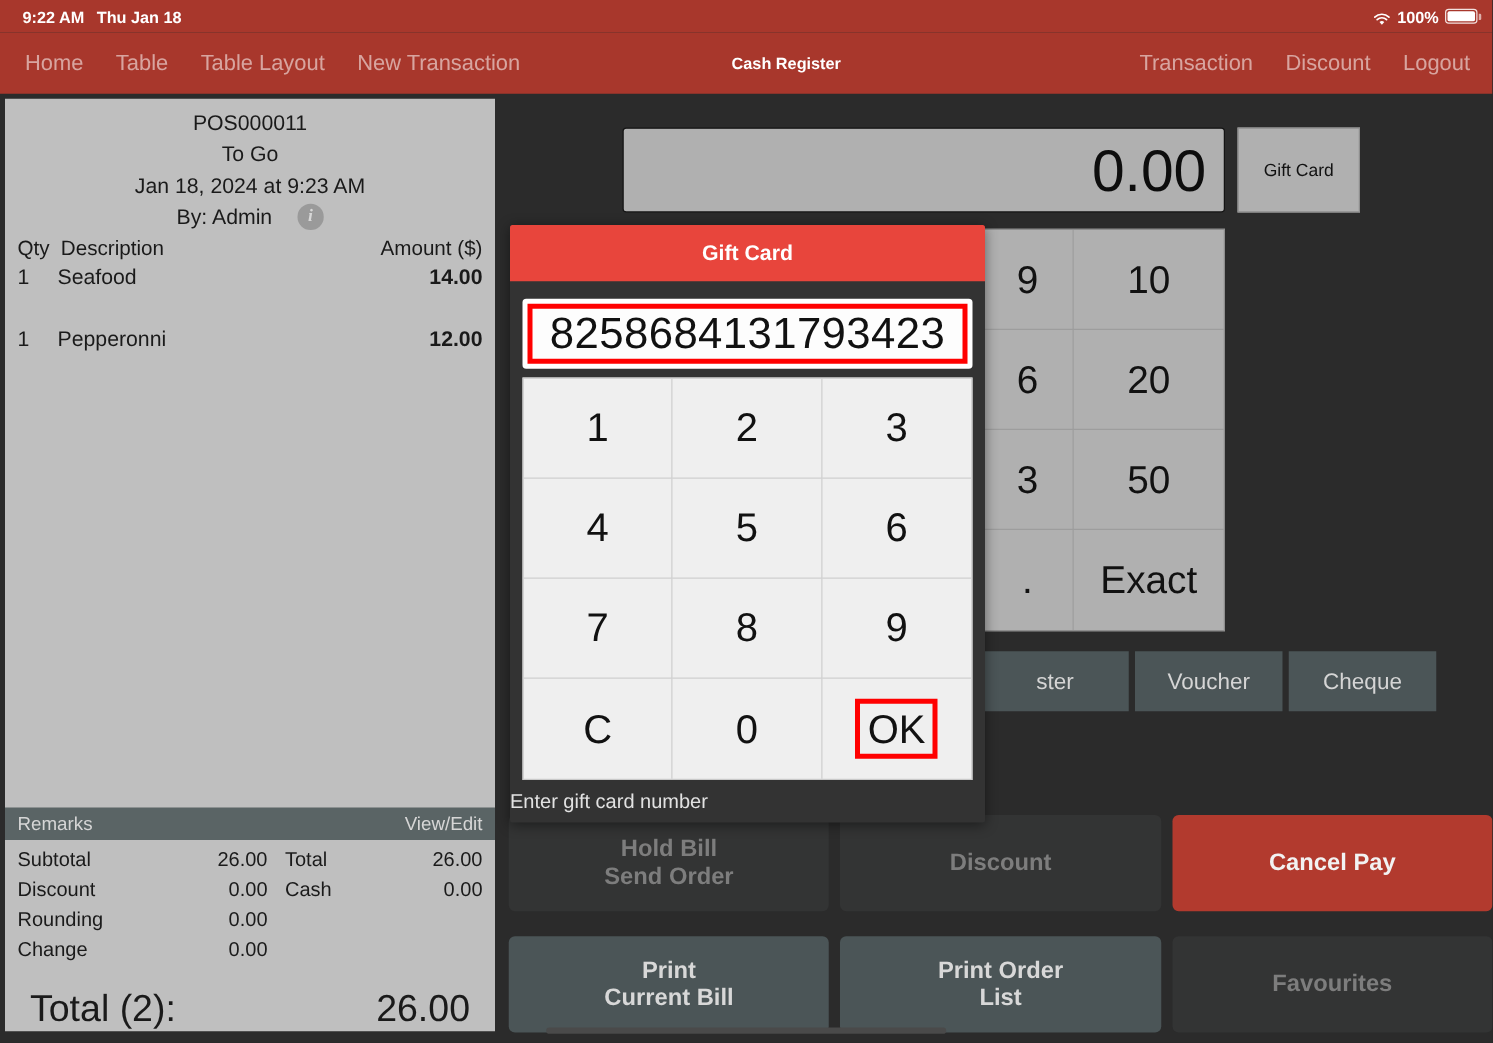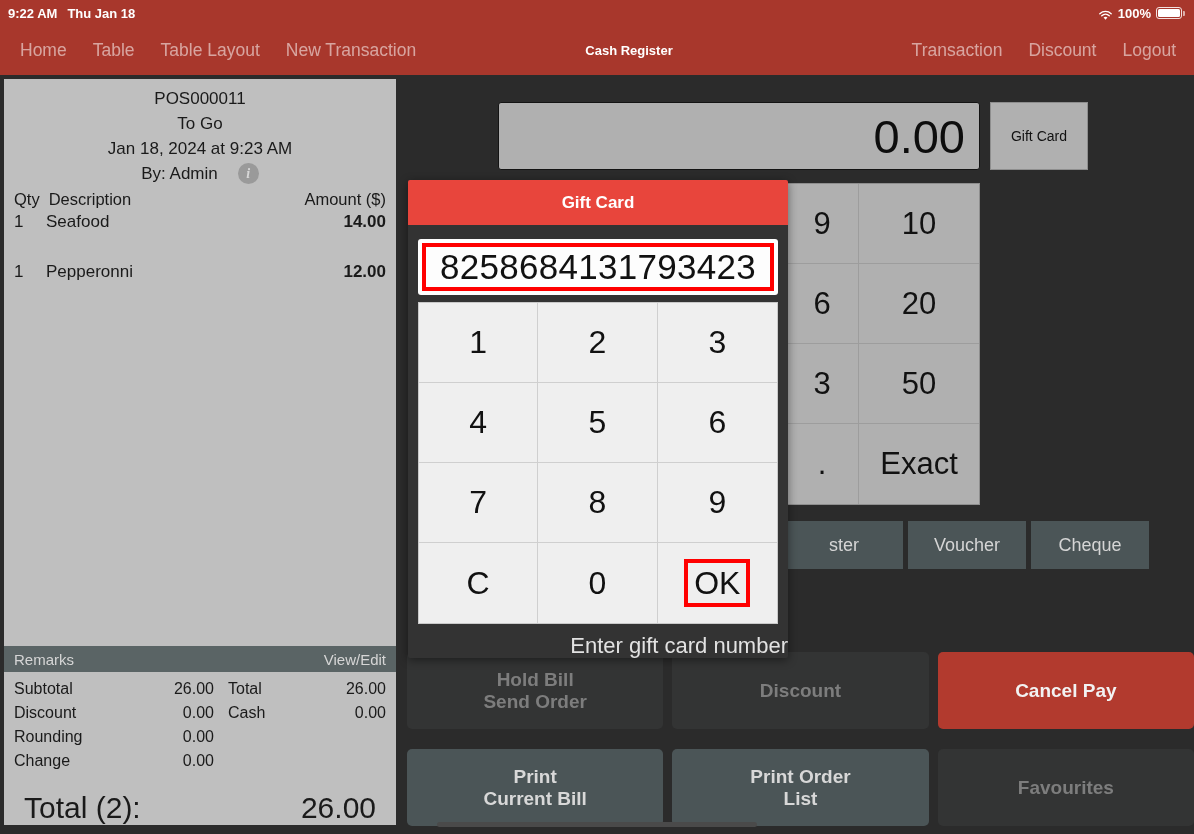--- a/index.html
+++ b/index.html
@@ -10,21 +10,21 @@
     overflow: hidden;
   }
   #app { position: relative; width: 1194px; height: 834px; background: #2b2b2b; }
 
   
   .statusbar {
     position: absolute; left: 0; top: 0; width: 1194px; height: 26px;
     background: #a8372c; color: #fff; font-size: 13px; font-weight: bold;
     display: flex; align-items: center;
   }
-  .sb-left { position: absolute; left: 8px; display: flex; align-items: center; gap: 10px; }
+  .sb-left { position: absolute; left: 18px; display: flex; align-items: center; gap: 10px; }
   .sb-right { position: absolute; right: 12px; display: flex; align-items: center; gap: 5px; }
   .wifi-icon { display: inline-block; width: 15px; height: 11px; position: relative; top: 1px; }
   .batt-shell {
     width: 26px; height: 12px; border: 1.5px solid rgba(255,255,255,.85);
     border-radius: 3px; position: relative; display:inline-block;
   }
   .batt-shell::after {
     content:""; position:absolute; right:-4px; top:3px; width:2px; height:5px;
     background: rgba(255,255,255,.6); border-radius:0 1px 1px 0;
   }
@@ -169,21 +169,21 @@
     font-size: 32px; color: #111;
     border-right: 1px solid #cfcfcf; border-bottom: 1px solid #cfcfcf;
     position: relative;
   }
   .kp-key:nth-child(3n) { border-right: none; }
   .kp-key:nth-child(n+10) { border-bottom: none; }
   .kp-key.highlight span {
     border: 4px solid #ff0000; padding: 0 6px; line-height: 40px; display: inline-block;
   }
   .modal-hint {
-    text-align: right; color: #e2e2e2; font-size: 22px; padding-top: 9px;
+    text-align: left; color: #e2e2e2; font-size: 16px; padding-top: 9px;
   }
 </style>
 </head>
 <body>
 
 <div id="app">
 
   <div class="statusbar">
     <div class="sb-left">
       <span>9:22 AM</span>

